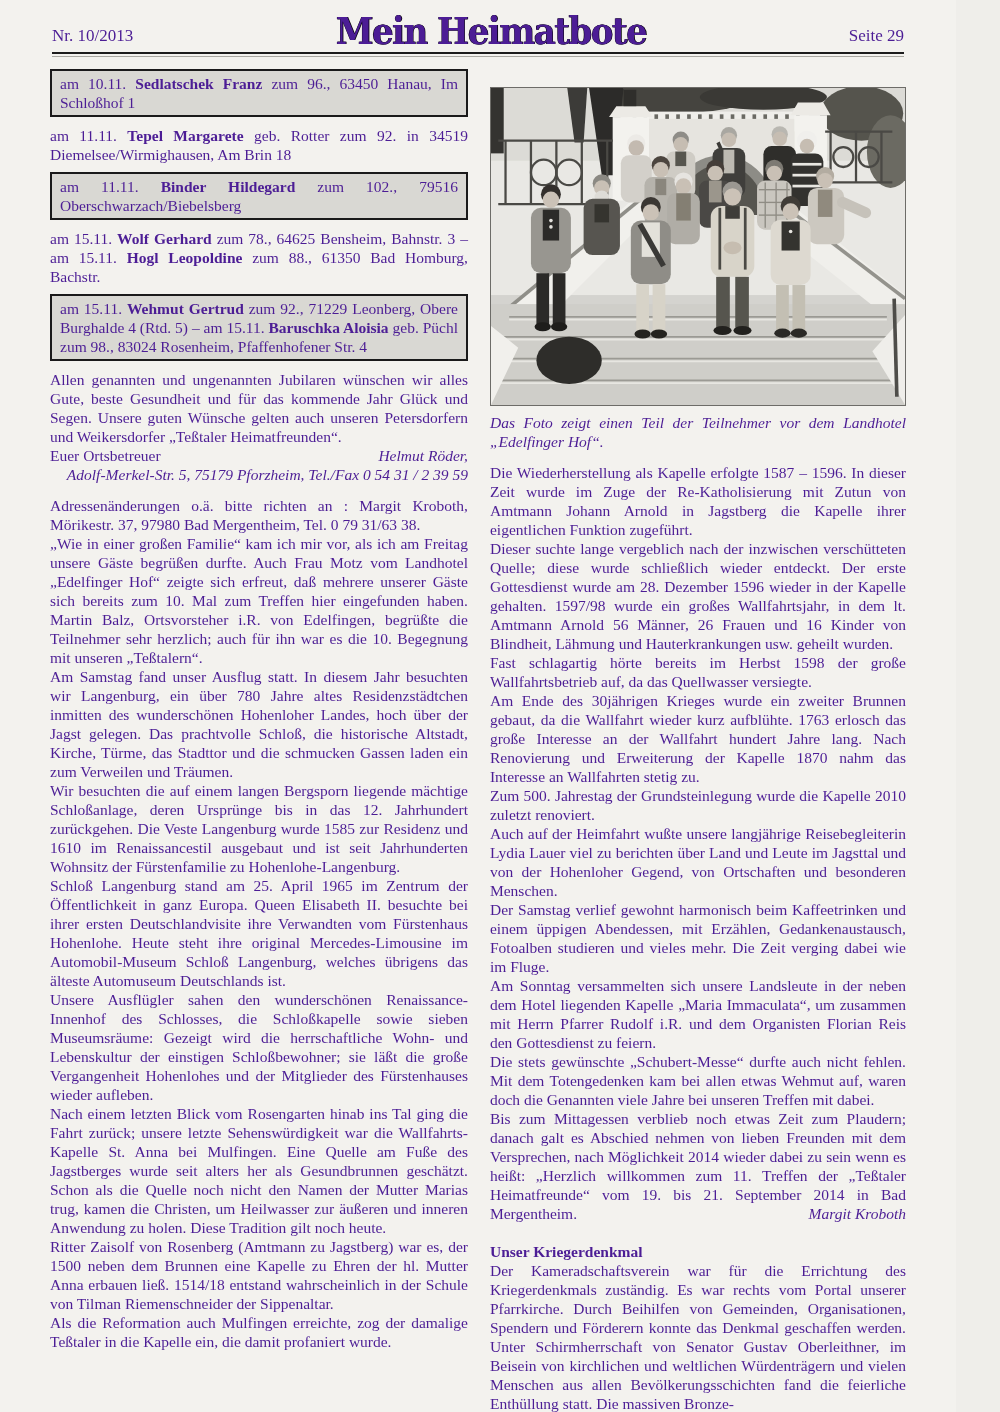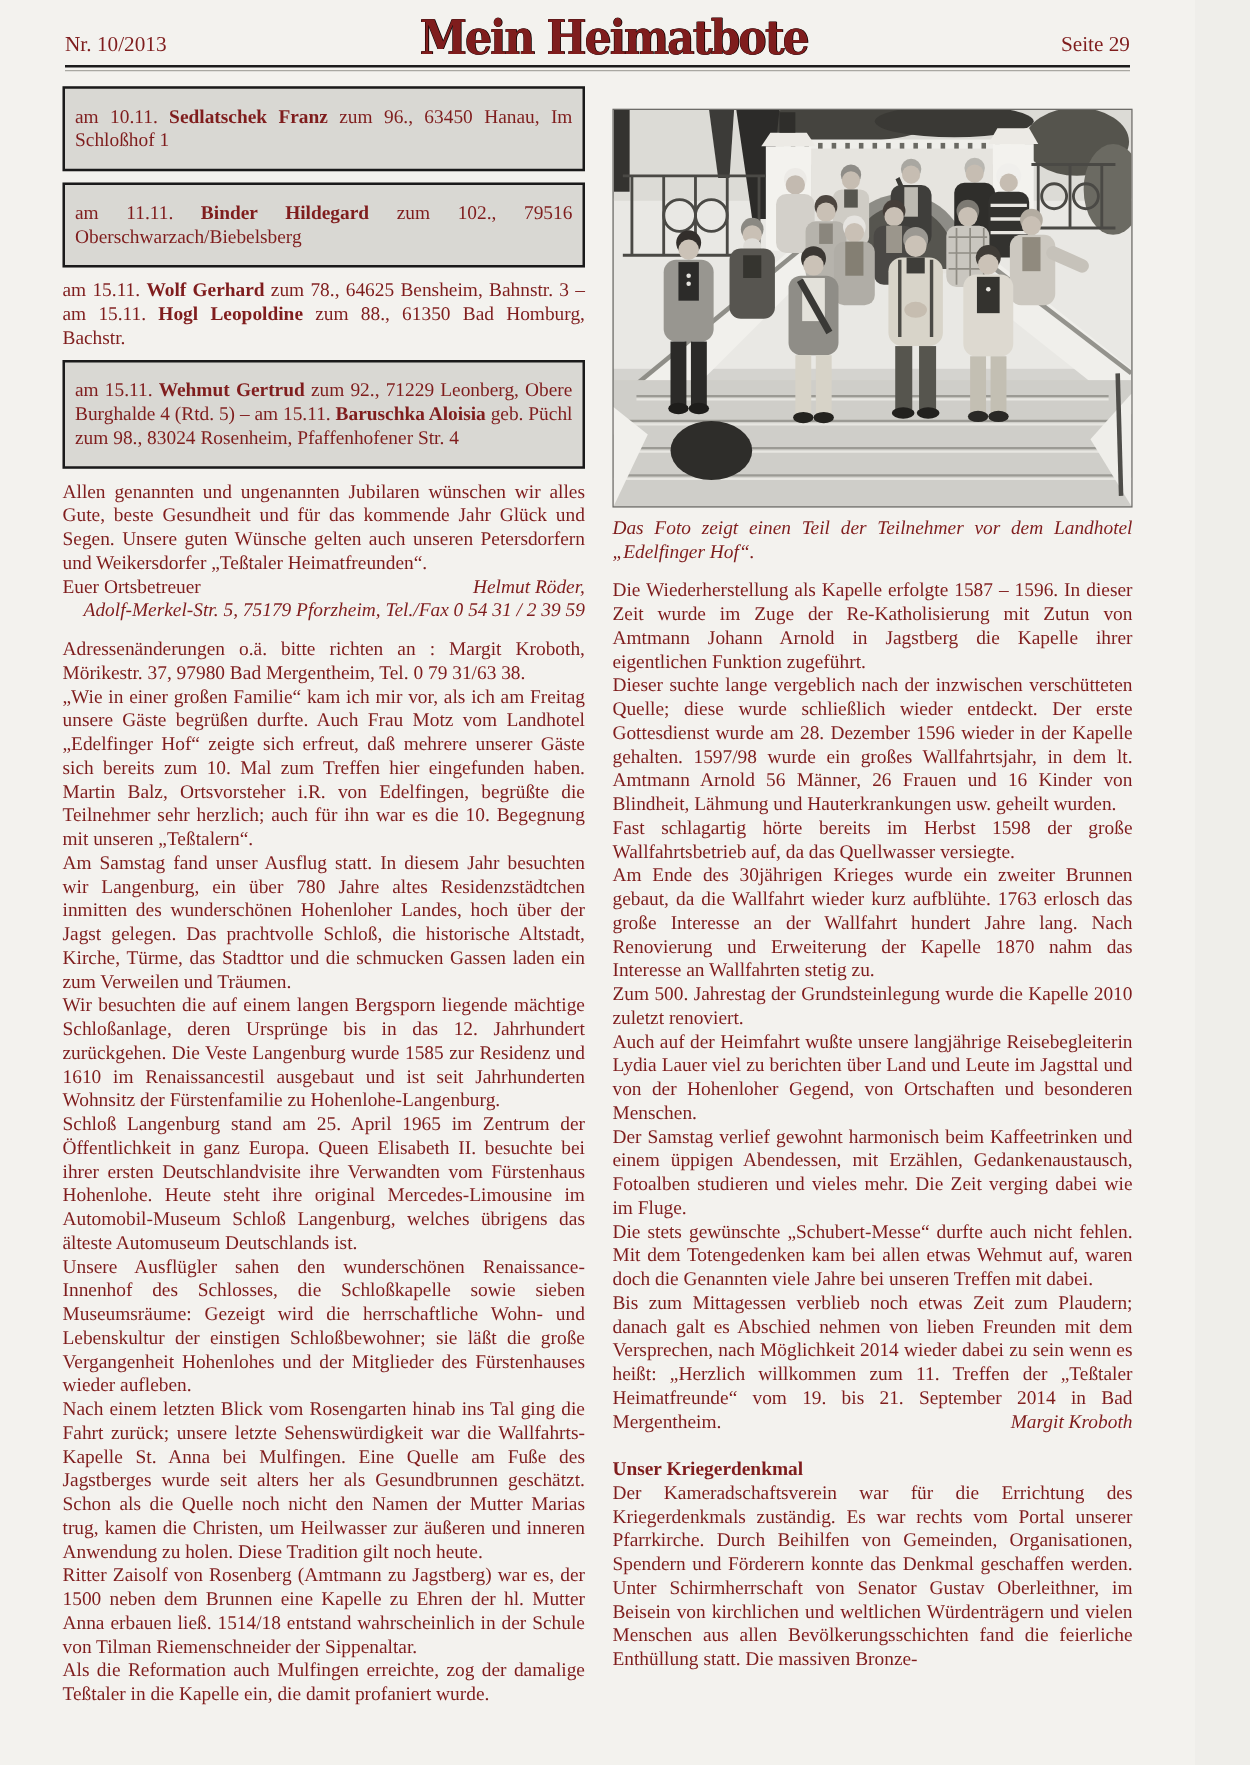--- a/index.html
+++ b/index.html
@@ -1,31 +1,31 @@
 <!DOCTYPE html>
 <html lang="de"><head>
 <meta charset="utf-8">
 <style>
   html,body{margin:0;padding:0;}
   body{width:1000px;height:1412px;overflow:hidden;background:#efeeea;}
-  .page{position:relative;width:956px;height:1412px;background:#f3f2ee;color:#7f1d1d;
+  .page{position:relative;width:956px;height:1412px;background:#f3f2ee;color:#4c1d95;
         font-family:"Liberation Serif","DejaVu Serif",serif;box-sizing:border-box;}
   
   .hdr{display:flex;align-items:flex-end;justify-content:space-between;padding:14px 52px 0 52px;}
   .hdr .side{font-size:17px;padding-bottom:2px;}
   .masthead{font-family:"DejaVu Serif",serif;font-weight:bold;font-size:34px;line-height:34px;
             letter-spacing:-1.5px;transform:scaleY(1.12);text-shadow:0.6px 0 #000,-0.3px 0 #000;}
   .rule{margin:4px 52px 0 52px;height:2px;border-top:2px solid #1c1c1c;border-bottom:1px solid #a9a8a2;}
   
   .columns{display:flex;gap:22px;padding:10px 50px 0 50px;align-items:flex-start;}
   .col{width:440px;}
   .col.right{width:438px;margin-top:20px;}
   .para{margin:0;font-size:15.5px;line-height:19px;text-align:justify;}
   .ann{margin:0 0 8px 0;font-size:15.5px;line-height:19px;text-align:justify;}
-  .ann.boxed{border:2px solid #1a1a1a;background:#d9d8d3;padding:13px 8px;margin:2px 0 9px 0;}
+  .ann.boxed{border:2px solid #1a1a1a;background:#d9d8d3;padding:3px 8px;margin:2px 0 9px 0;}
   .b{font-weight:bold;}
   .signoff{display:flex;justify-content:space-between;font-size:15.5px;line-height:19px;}
   .signoff .name{font-style:italic;}
   .addr{font-size:15.5px;line-height:19px;font-style:italic;text-align:right;}
   .note{margin-top:12px;}
   .heading{font-size:15.5px;line-height:19px;font-weight:bold;margin:14px 0 0 0;text-align:justify;}
   .photo{margin:2px 0 0 0;border:1px solid #6d6c68;background:#c9c8c4;line-height:0;}
   .photo svg{display:block;width:100%;height:auto;}
   .caption{font-size:15.5px;line-height:19px;font-style:italic;margin:7px 0 12px 0;text-align:justify;}
   .closing .author{float:right;font-style:italic;}
@@ -44,20 +44,21 @@
   <div class="rule"></div>
 
   <div class="columns">
 
     <div class="col left">
 
       <div>
 
           <p class="ann boxed"><span>am 10.11. </span><span class="b">Sedlatschek Franz</span><span> zum 96., 63450 Hanau, Im Schloßhof 1</span></p>
 
+          <p class="ann"><span>am 11.11. </span><span class="b">Tepel Margarete</span><span> geb. Rotter zum 92. in 34519 Diemelsee/Wirmighausen, Am Brin 18</span></p>
 
           <p class="ann boxed"><span>am 11.11. </span><span class="b">Binder Hildegard</span><span> zum 102., 79516 Oberschwarzach/Biebelsberg</span></p>
 
           <p class="ann"><span>am 15.11. </span><span class="b">Wolf Gerhard</span><span> zum 78., 64625 Bensheim, Bahnstr. 3 – am 15.11. </span><span class="b">Hogl Leopoldine</span><span> zum 88., 61350 Bad Homburg, Bachstr.</span></p>
 
           <p class="ann boxed"><span>am 15.11. </span><span class="b">Wehmut Gertrud</span><span> zum 92., 71229 Leonberg, Obere Burghalde 4 (Rtd. 5) – am 15.11. </span><span class="b">Baruschka Aloisia</span><span> geb. Püchl zum 98., 83024 Rosenheim, Pfaffenhofener Str. 4</span></p>
         </div>
 
       <p class="para">Allen genannten und ungenannten Jubilaren wünschen wir alles Gute, beste Gesundheit und für das kommende Jahr Glück und Segen. Unsere guten Wünsche gelten auch unseren Petersdorfern und Weikersdorfer „Teßtaler Heimatfreunden“.</p>
       <div class="signoff">
@@ -329,20 +330,21 @@
           <p class="para">Fast schlagartig hörte bereits im Herbst 1598 der große Wallfahrtsbetrieb auf, da das Quellwasser versiegte.</p>
 
           <p class="para">Am Ende des 30jährigen Krieges wurde ein zweiter Brunnen gebaut, da die Wallfahrt wieder kurz aufblühte. 1763 erlosch das große Interesse an der Wallfahrt hundert Jahre lang. Nach Renovierung und Erweiterung der Kapelle 1870 nahm das Interesse an Wallfahrten stetig zu.</p>
 
           <p class="para">Zum 500. Jahrestag der Grundsteinlegung wurde die Kapelle 2010 zuletzt renoviert.</p>
 
           <p class="para">Auch auf der Heimfahrt wußte unsere langjährige Reisebegleiterin Lydia Lauer viel zu berichten über Land und Leute im Jagsttal und von der Hohenloher Gegend, von Ortschaften und besonderen Menschen.</p>
 
           <p class="para">Der Samstag verlief gewohnt harmonisch beim Kaffeetrinken und einem üppigen Abendessen, mit Erzählen, Gedankenaustausch, Fotoalben studieren und vieles mehr. Die Zeit verging dabei wie im Fluge.</p>
 
+          <p class="para">Am Sonntag versammelten sich unsere Landsleute in der neben dem Hotel liegenden Kapelle „Maria Immaculata“, um zusammen mit Herrn Pfarrer Rudolf i.R. und dem Organisten Florian Reis den Gottesdienst zu feiern.</p>
 
           <p class="para">Die stets gewünschte „Schubert-Messe“ durfte auch nicht fehlen. Mit dem Totengedenken kam bei allen etwas Wehmut auf, waren doch die Genannten viele Jahre bei unseren Treffen mit dabei.</p>
         </div>
       <p class="para closing"><span>Bis zum Mittagessen verblieb noch etwas Zeit zum Plaudern; danach galt es Abschied nehmen von lieben Freunden mit dem Versprechen, nach Möglichkeit 2014 wieder dabei zu sein wenn es heißt: „Herzlich willkommen zum 11. Treffen der „Teßtaler Heimatfreunde“ vom 19. bis 21. September 2014 in Bad Mergentheim.</span> <span class="author">Margit Kroboth</span></p>
 
       <h2 class="heading mem-heading">Unser Kriegerdenkmal</h2>
       <p class="para">Der Kameradschaftsverein war für die Errichtung des Kriegerdenkmals zuständig. Es war rechts vom Portal unserer Pfarrkirche. Durch Beihilfen von Gemeinden, Organisationen, Spendern und Förderern konnte das Denkmal geschaffen werden. Unter Schirmherrschaft von Senator Gustav Oberleithner, im Beisein von kirchlichen und weltlichen Würdenträgern und vielen Menschen aus allen Bevölkerungsschichten fand die feierliche Enthüllung statt. Die massiven Bronze-</p>
     </div>
   </div>
 </div>

